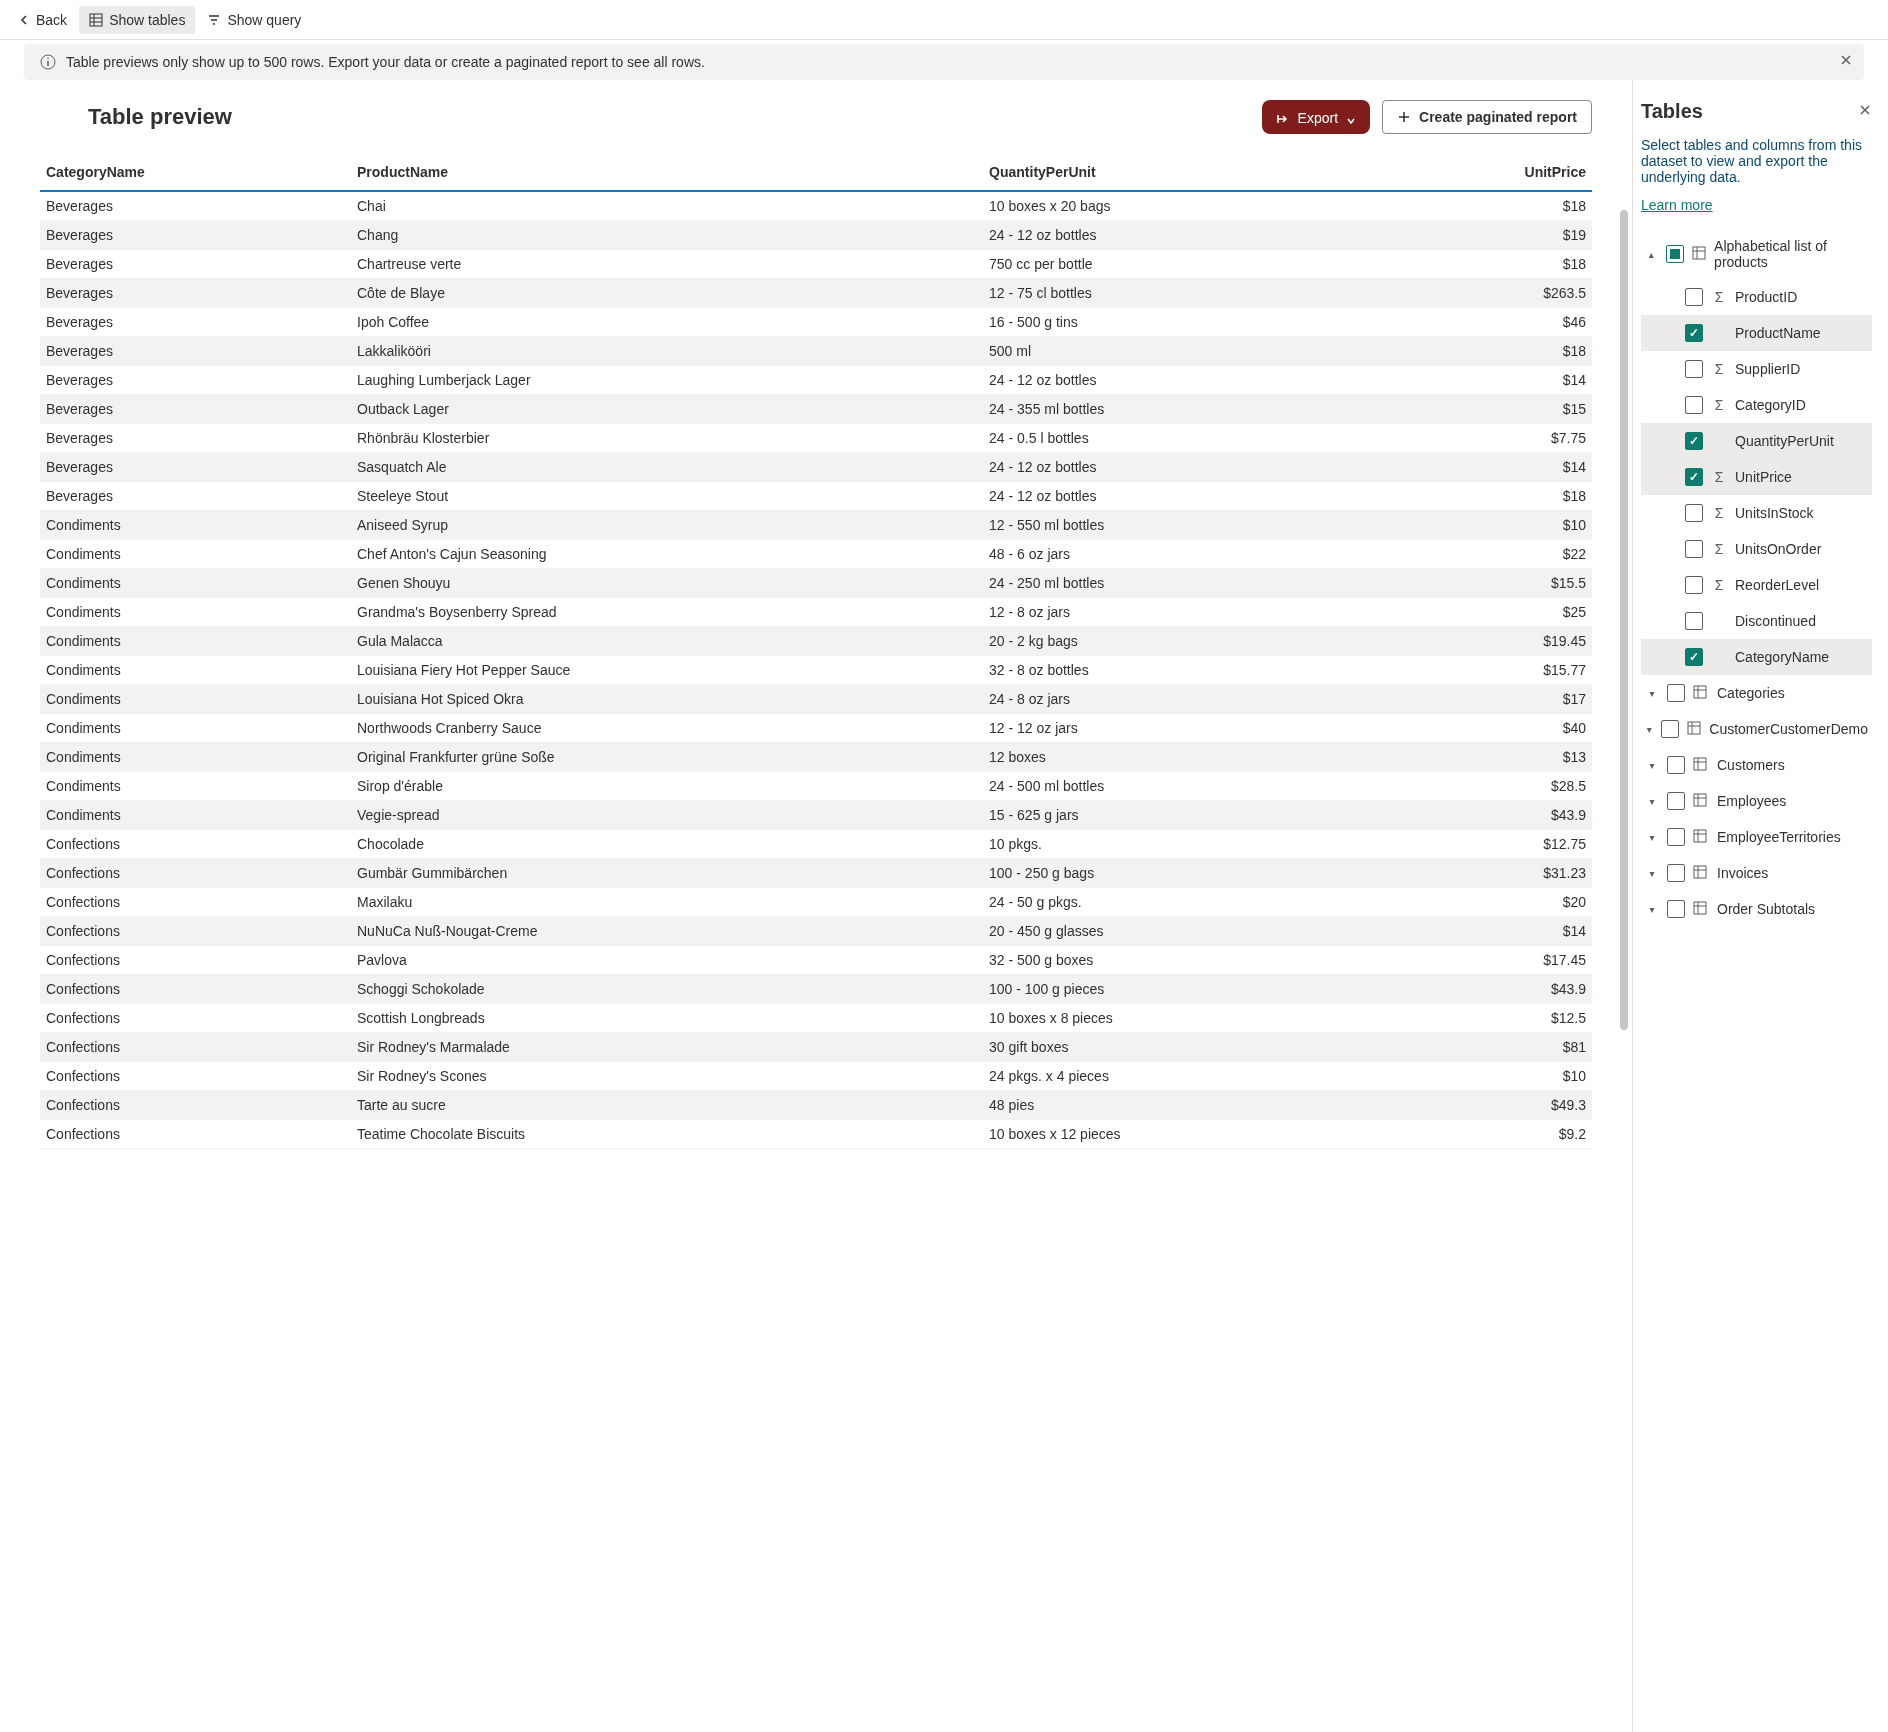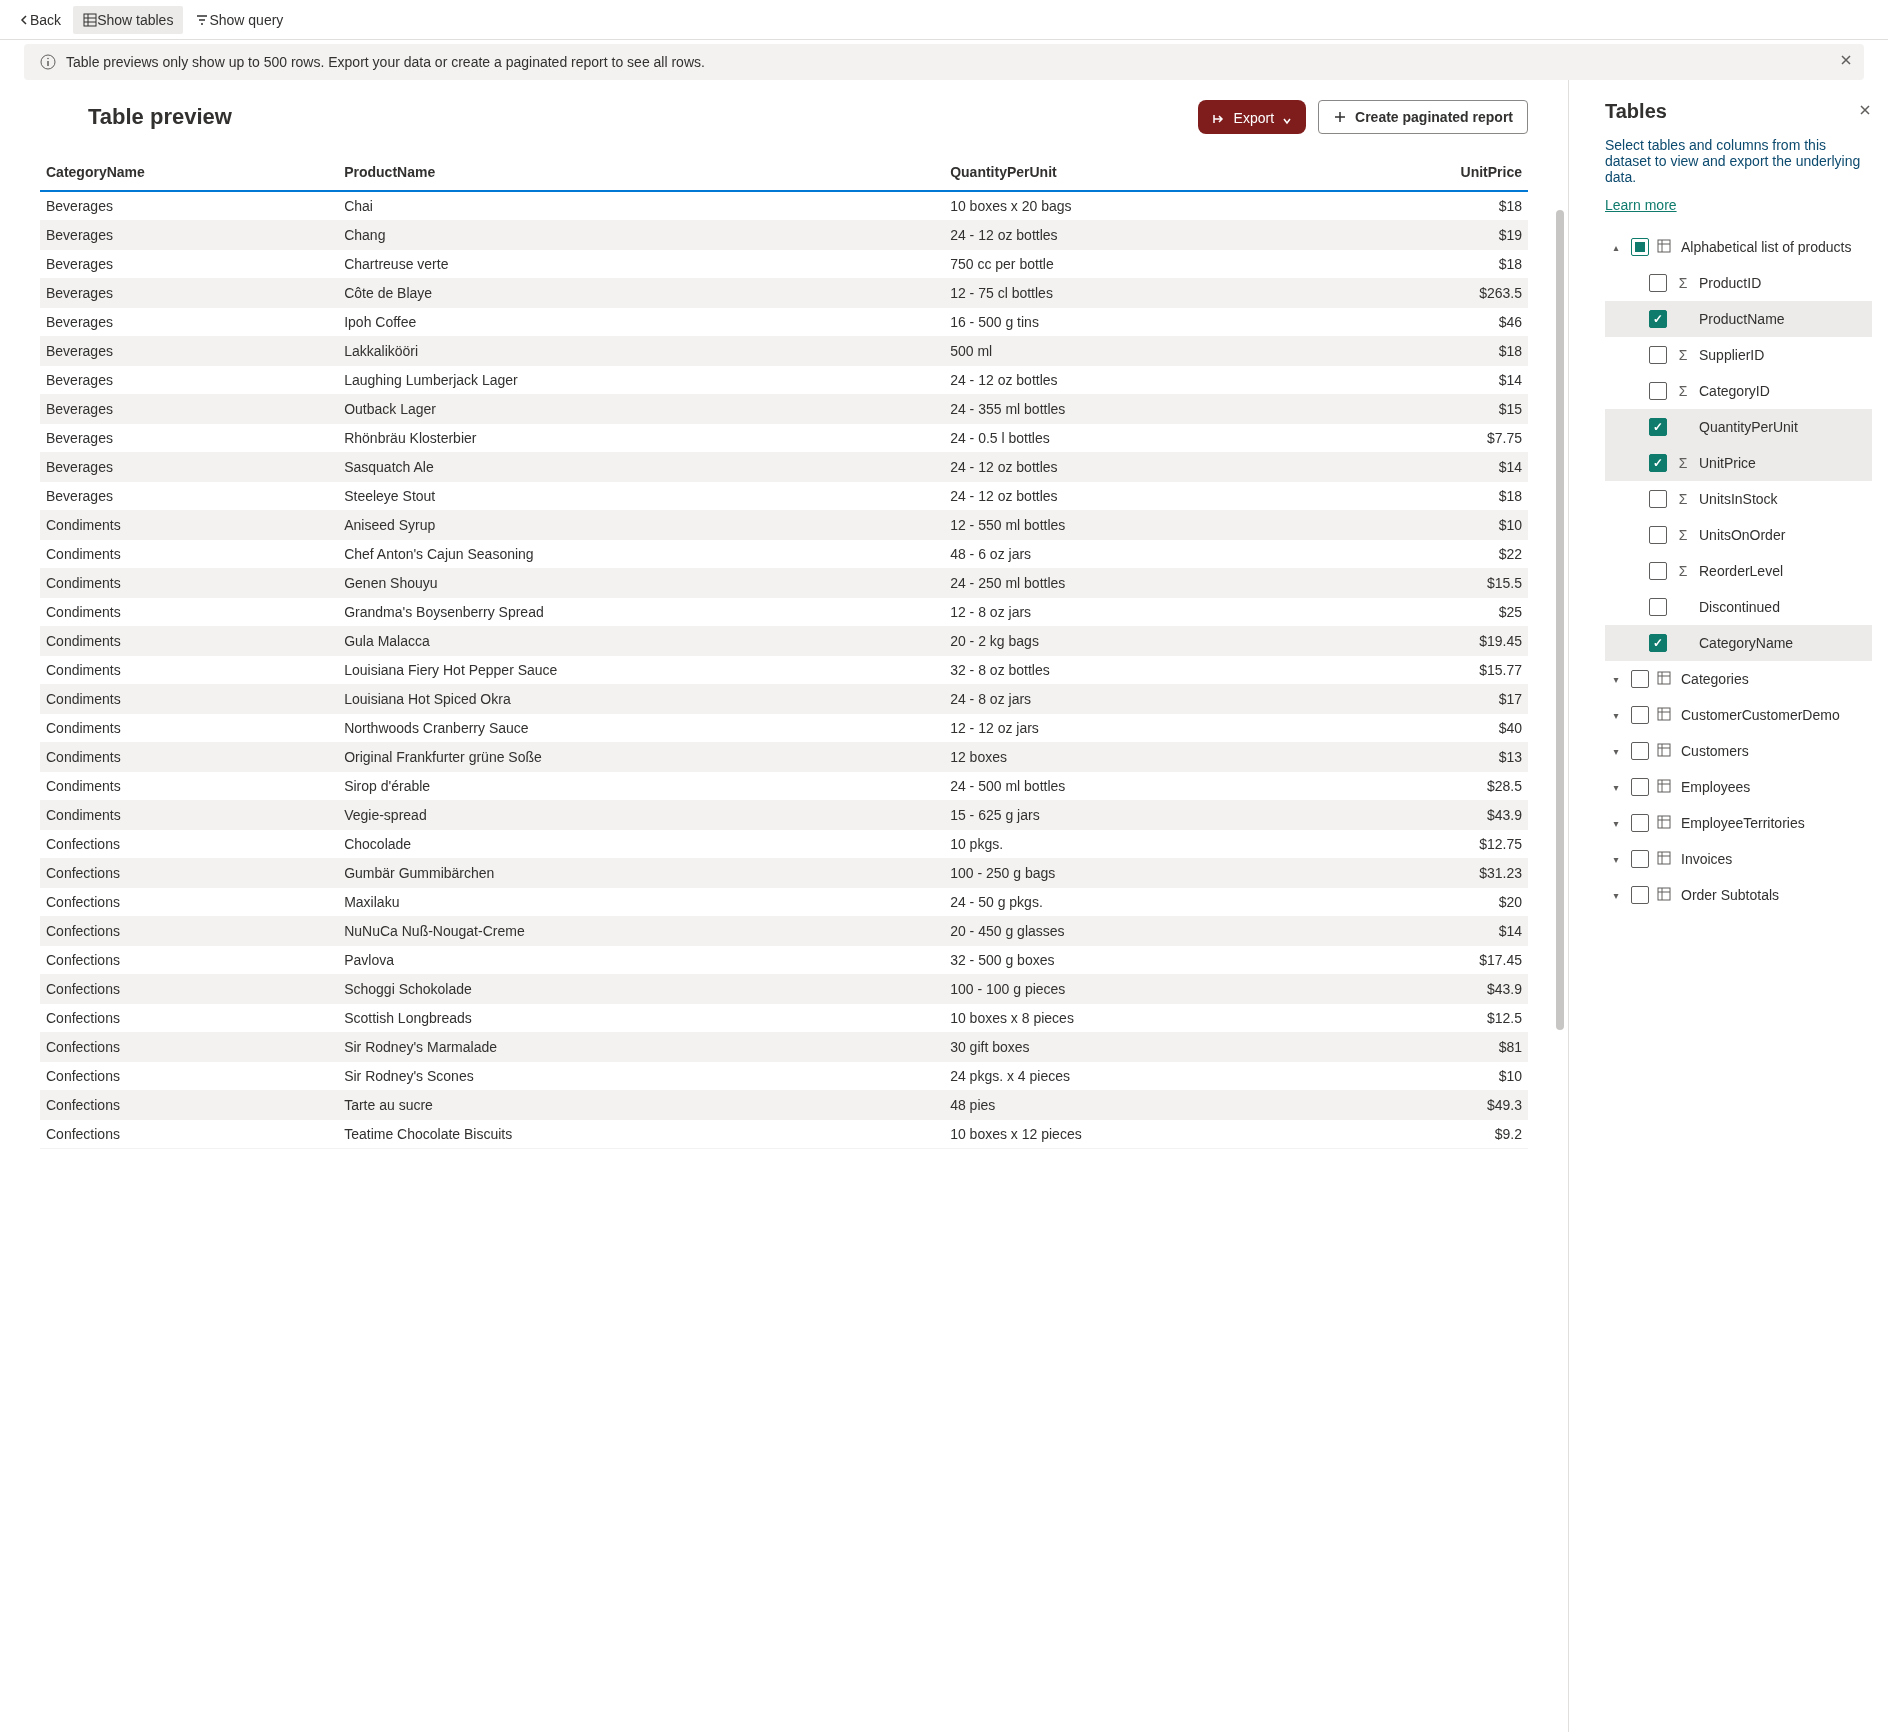--- a/index.html
+++ b/index.html
@@ -1,21 +1,21 @@
 <!DOCTYPE html>
 <html><head>
 <meta charset="utf-8">
 <style>
 * { box-sizing: border-box; margin: 0; padding: 0; }
 body { font-family: "Segoe UI", -apple-system, sans-serif; font-size: 14px; color: #323130; background: #fff; }
 
 .app { display: flex; flex-direction: column; height: 100vh; }
 
 .toolbar { display: flex; align-items: center; height: 40px; border-bottom: 1px solid #e1dfdd; padding: 0 8px; gap: 2px; }
-.toolbar-btn { display: flex; align-items: center; padding: 6px 10px; border: none; background: transparent; cursor: pointer; font-size: 14px; color: #323130; border-radius: 2px; }
+.toolbar-btn { display: flex; align-items: center; gap: 6px; padding: 6px 10px; border: none; background: transparent; cursor: pointer; font-size: 14px; color: #323130; border-radius: 2px; }
 .toolbar-btn.active { background: #edebe9; }
 
 .info-bar { display: flex; align-items: center; background: #f3f2f1; padding: 10px 16px; margin: 4px 24px 0; border-radius: 4px; gap: 10px; position: relative; }
 .info-close { position: absolute; right: 12px; top: 8px; background: none; border: none; cursor: pointer; font-size: 16px; color: #605e5c; }
 
 .main-wrap { display: flex; flex: 1; overflow: hidden; }
 .content { flex: 1; padding: 20px 40px; overflow-y: auto; position: relative; }
 .scroll-thumb { position: absolute; right: 4px; top: 130px; width: 8px; height: 820px; background: #c8c6c4; border-radius: 4px; }
 
 .heading-row { display: flex; align-items: center; justify-content: space-between; margin-bottom: 20px; }
@@ -24,21 +24,21 @@
 .btn-export { display: flex; align-items: flex-end; gap: 8px; background: #7f1d1d; color: #fff; border: none; padding: 8px 14px; border-radius: 8px; font-size: 14px; cursor: pointer; }
 .btn-export svg { stroke: #fff; }
 .btn-secondary { display: flex; align-items: center; gap: 8px; background: #fff; border: 1px solid #8a8886; padding: 8px 14px; border-radius: 4px; font-size: 14px; cursor: pointer; color: #323130; font-weight: bold; }
 
 .data-table { width: 100%; border-collapse: collapse; }
 .data-table th { text-align: left; font-weight: 600; padding: 10px 6px; border-bottom: 2px solid #0078d4; font-size: 14px; }
 .data-table th.num, .data-table td.num { text-align: right; }
 .data-table td { padding: 6px; border-bottom: 1px solid #f3f2f1; vertical-align: top; }
 .data-table tr.alt td { background: #f3f2f1; }
 
-.side-panel { width: 320px; border-left: 1px solid #e1dfdd; padding: 20px 16px 20px 36px; overflow-y: auto; }
+.side-panel { width: 256px; border-left: 1px solid #e1dfdd; padding: 20px 16px 20px 8px; overflow-y: auto; }
 .panel-head { display: flex; justify-content: space-between; align-items: center; margin-bottom: 14px; }
 .panel-title { font-size: 20px; font-weight: 600; }
 .panel-close { background: none; border: none; font-size: 18px; cursor: pointer; color: #605e5c; }
 .panel-desc { font-size: 14px; margin-bottom: 12px; color: #0c4a6e; }
 .learn-link { color: #0f7b6c; text-decoration: underline; font-size: 14px; cursor: pointer; display: inline-block; margin-bottom: 16px; }
 
 .tree { list-style: none; }
 .tree-row { display: flex; align-items: center; gap: 8px; padding: 9px 4px; cursor: pointer; }
 .tree-row.selected { background: #edebe9; }
 .tree-row.col-row { padding-left: 44px; }

